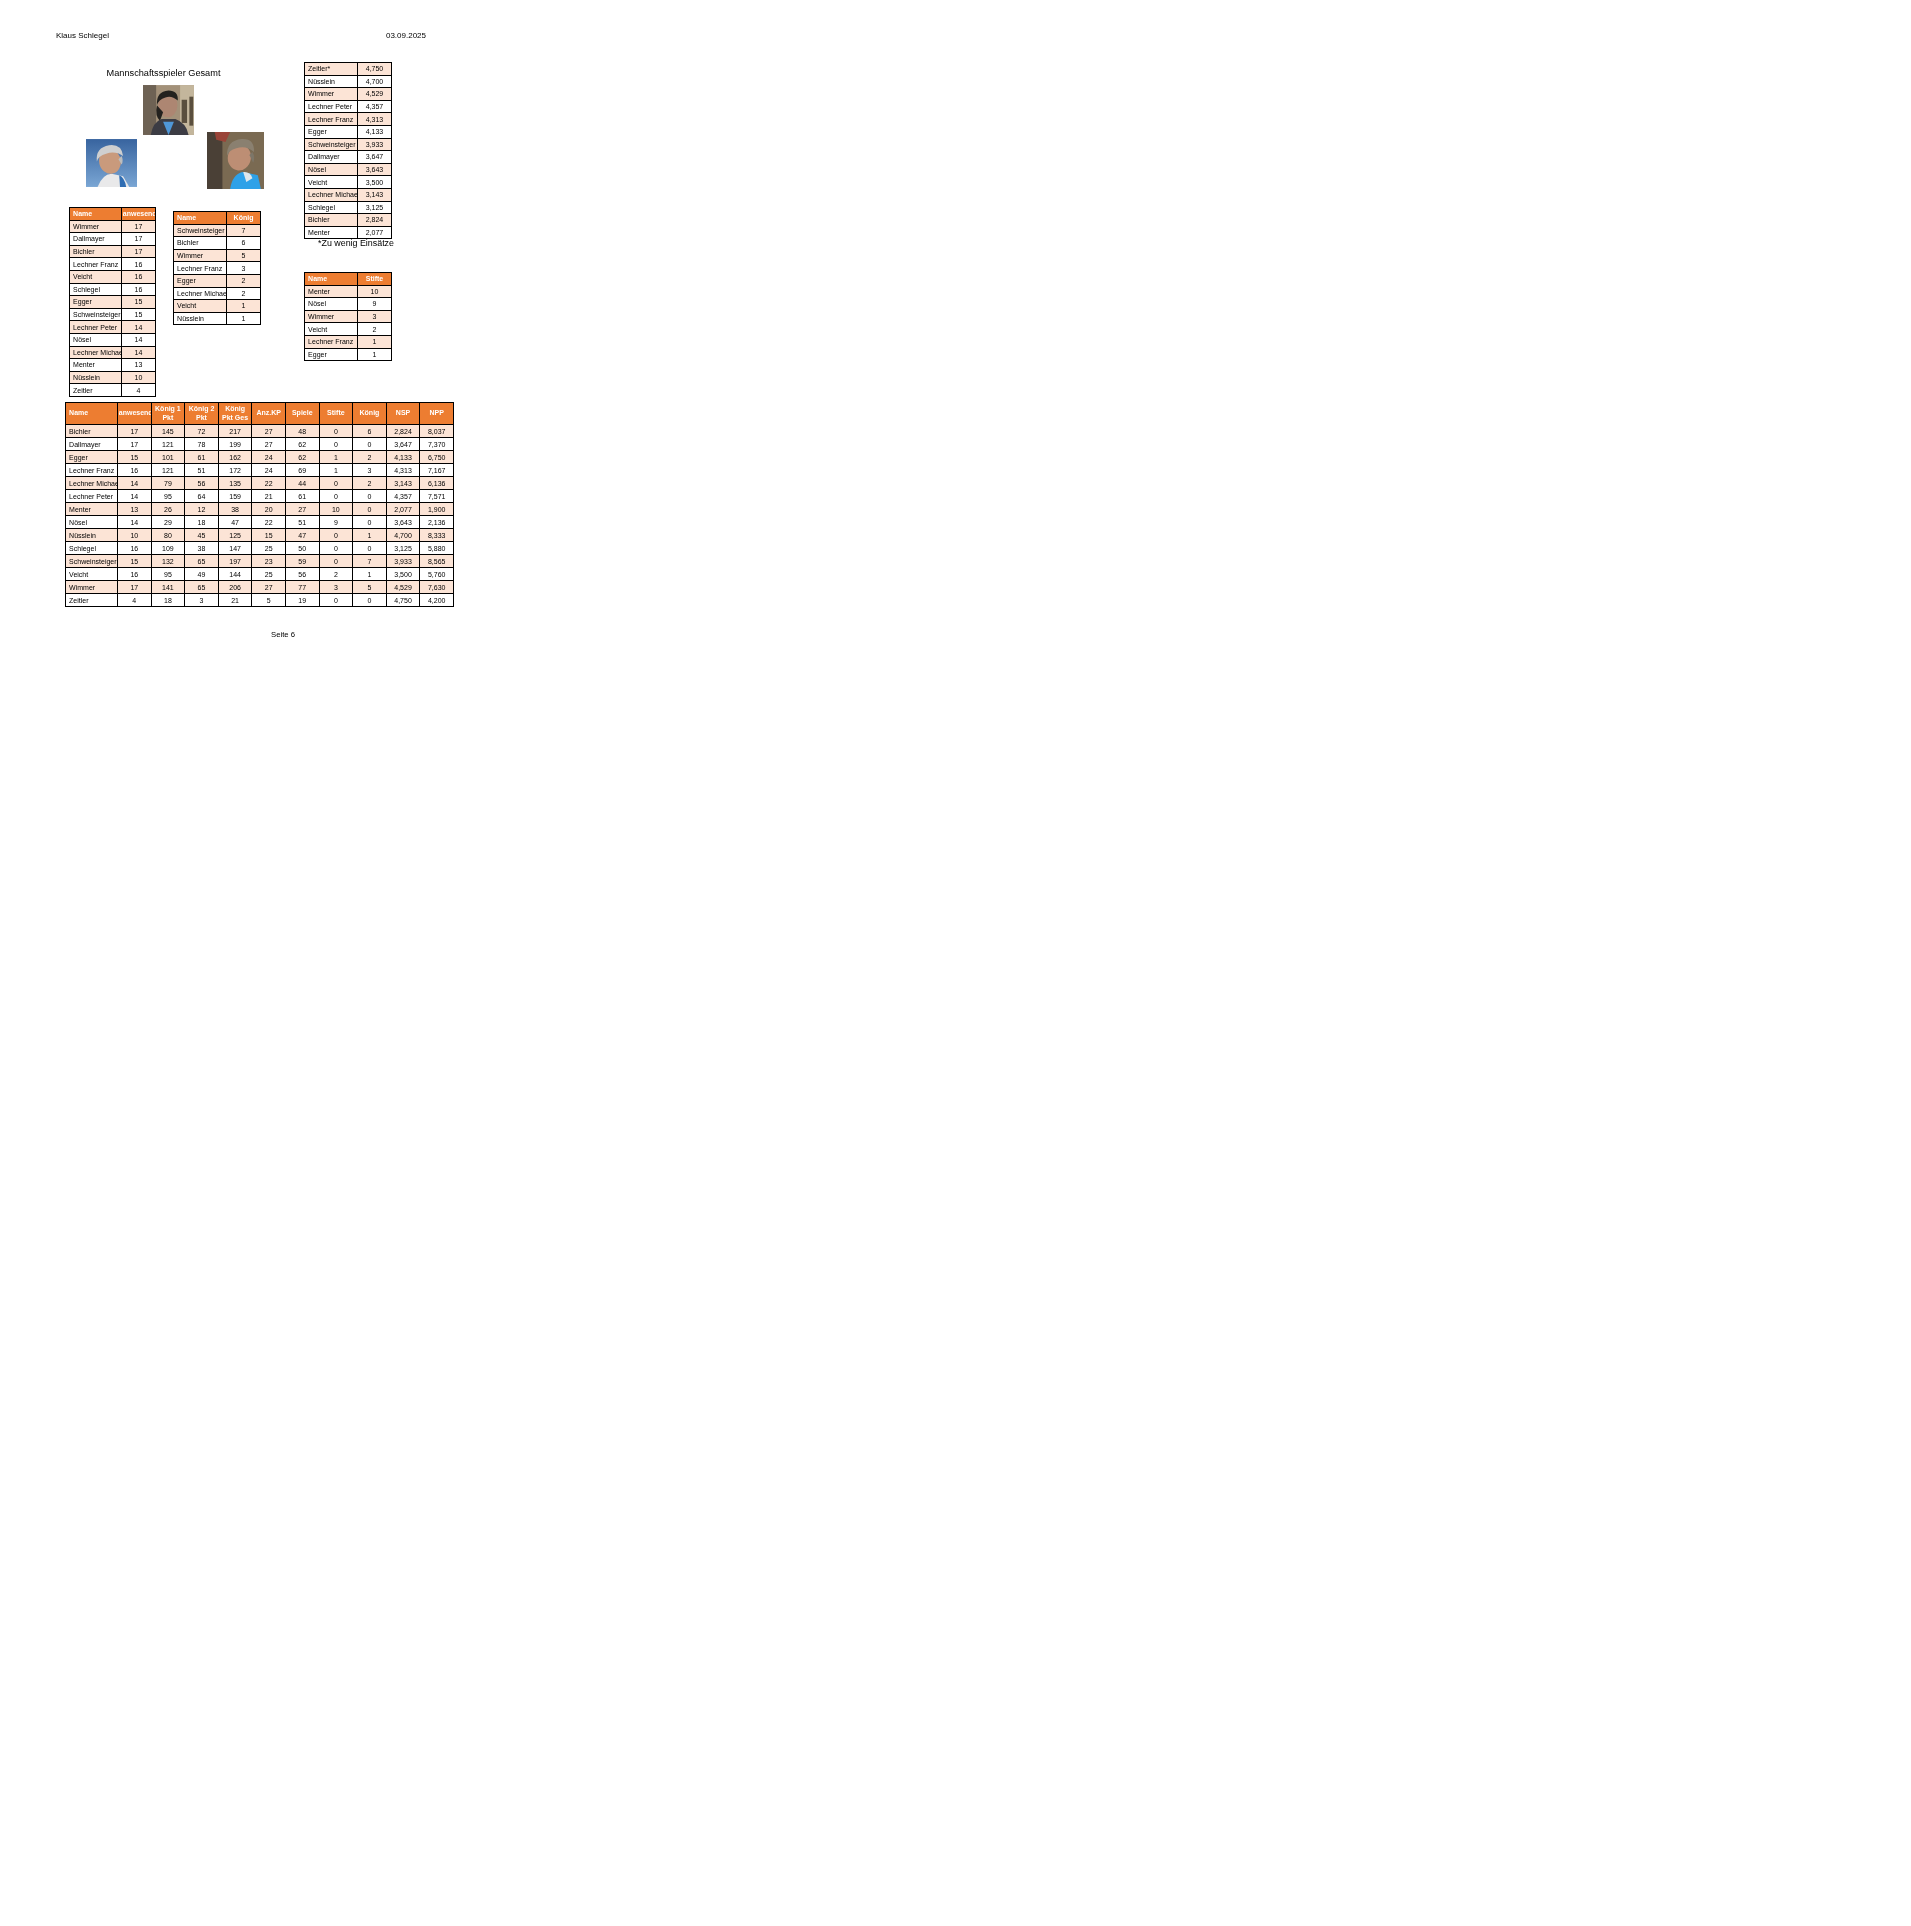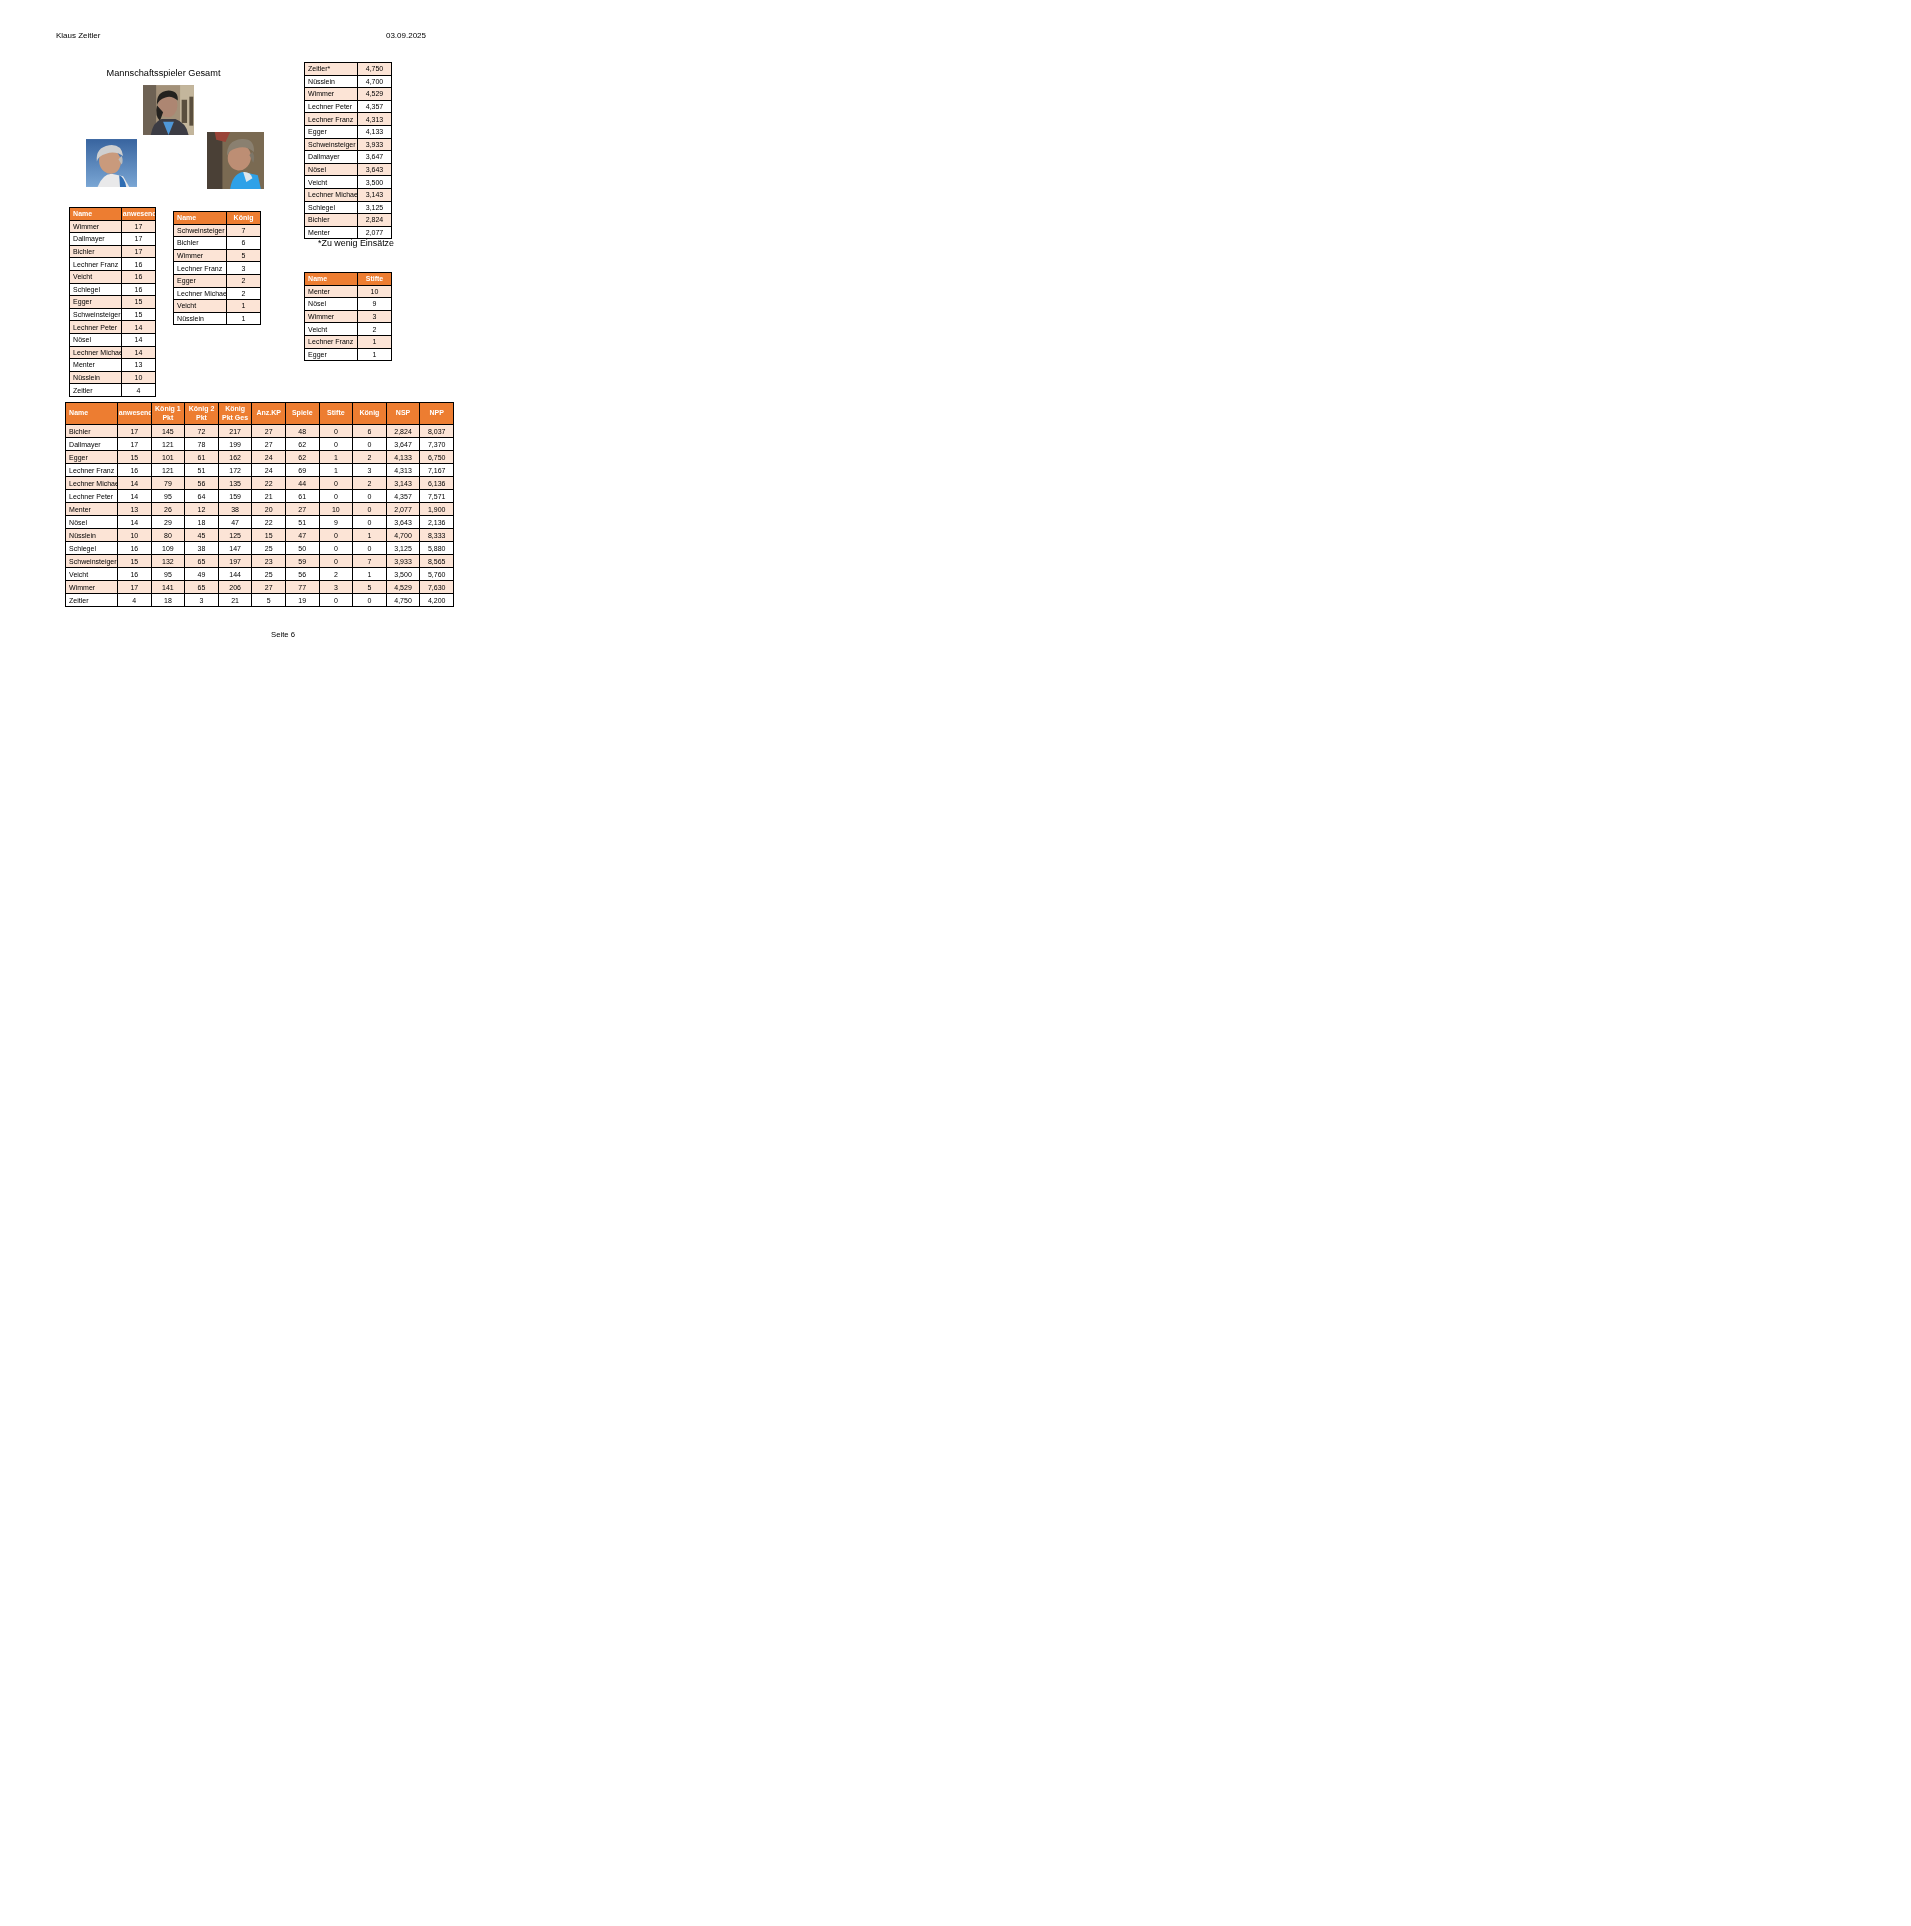--- a/index.html
+++ b/index.html
@@ -24,21 +24,21 @@
   .big th{height:21px;white-space:normal;line-height:1.15;font-size:7px;}
   .big td{height:12px;}
 
   .photo{display:block;}
 </style>
 </head>
 <body>
 
 <div class="page">
 
-  <div class="abs doc-header" style="left:56px;top:31px;">Klaus Zeitler</div>
+  <div class="abs doc-header" style="left:56px;top:31px;">Klaus Schlegel</div>
   <div class="abs doc-header" style="left:341px;top:31px;width:85px;text-align:right;">03.09.2025</div>
 
   <div class="abs title" style="left:96px;top:68px;width:135px;text-align:center;">Mannschaftsspieler Gesamt</div>
 
   <div class="abs" style="left:143px;top:85px;">
     <svg class="photo" width="51" height="50" viewBox="0 0 132 129">
       <rect width="132" height="129" fill="#a39179"></rect>
       <rect x="0" y="0" width="34" height="129" fill="#6e6254"></rect>
       <rect x="96" y="0" width="36" height="129" fill="#c3b69c"></rect>
       <rect x="100" y="38" width="14" height="60" fill="#5a4f3e"></rect>

